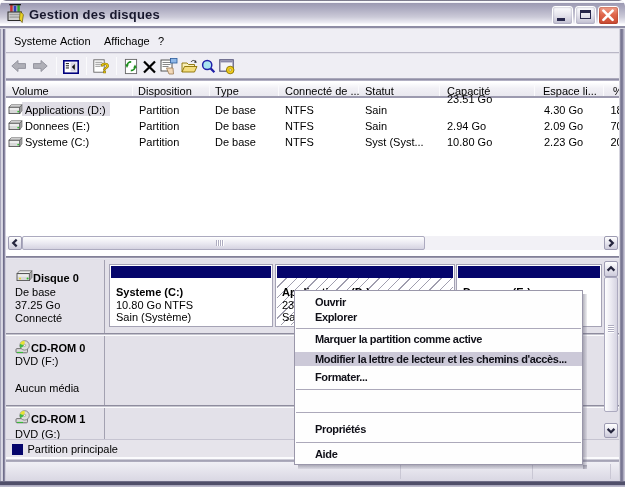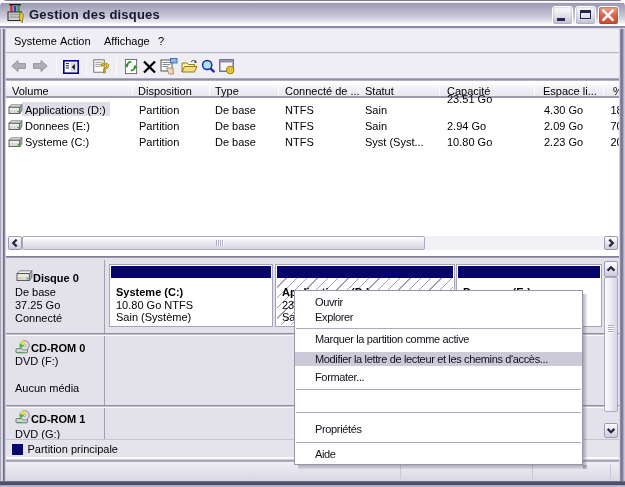--- a/index.html
+++ b/index.html
@@ -59,21 +59,21 @@
 
 #legend { left:6px; top:439px; width:613px; height:19px; background:#E6E4EB; border-top:1px solid #C6C4D1; border-bottom:1px solid #FBFBFD; }
 #statdiv { left:6px; top:458px; width:613px; height:4px; background:linear-gradient(#FBFBFD 0px,#FBFBFD 1px,#A19FB2 2px,#B1AFC0 4px); }
 #statusbar { left:6px; top:462px; width:613px; height:19px; background:linear-gradient(#F0EFF5,#D9D7E3); }
 .statsep { top:2px; width:1px; height:15px; background:#FBFBFD; border-left:1px solid #C9C7D4; }
 
 
 #cmenu { left:294px; top:290px; width:289px; height:175px; background:#FEFEFE; border:1px solid #9A97AA; }
 #cshadow1 { left:583px; top:294px; width:4px; height:175px; background:linear-gradient(90deg,rgba(90,88,110,0.45),rgba(120,118,140,0.12)); }
 #cshadow2 { left:298px; top:465px; width:289px; height:4px; background:linear-gradient(rgba(90,88,110,0.45),rgba(120,118,140,0.12)); }
-.mi { position:absolute; left:20px; font-size:11px; letter-spacing:-0.35px; color:#101018; white-space:nowrap; height:14px; line-height:14px; }
+.mi { position:absolute; left:20px; font-size:11px; letter-spacing:-0.35px; color:#101018; white-space:nowrap; height:14px; line-height:14px;font-weight:bold; }
 .msep { position:absolute; left:1px; width:285px; height:1px; background:#ACA9BA; }
 #mhl { position:absolute; left:0px; top:61px; width:287px; height:14px; background:#CCC9D8; }
 svg { position:absolute; }
 </style></head>
 <body>
 <div id="win">
   <div class="abs" id="titlebar"></div>
   <div class="abs" id="title">Gestion des disques</div>
   <div class="abs capbtn silver" style="left:551.5px;"></div>
   <div class="abs capbtn silver" style="left:574.5px;"></div>

